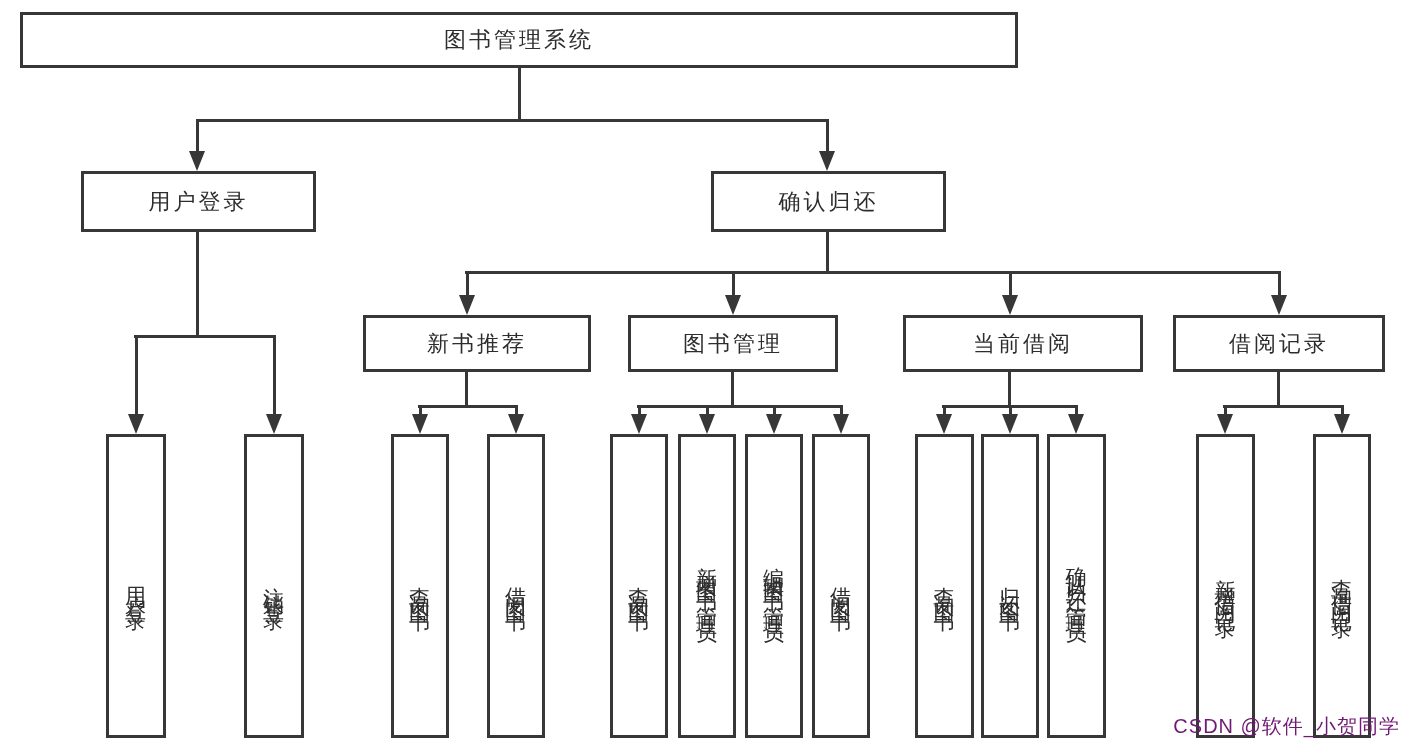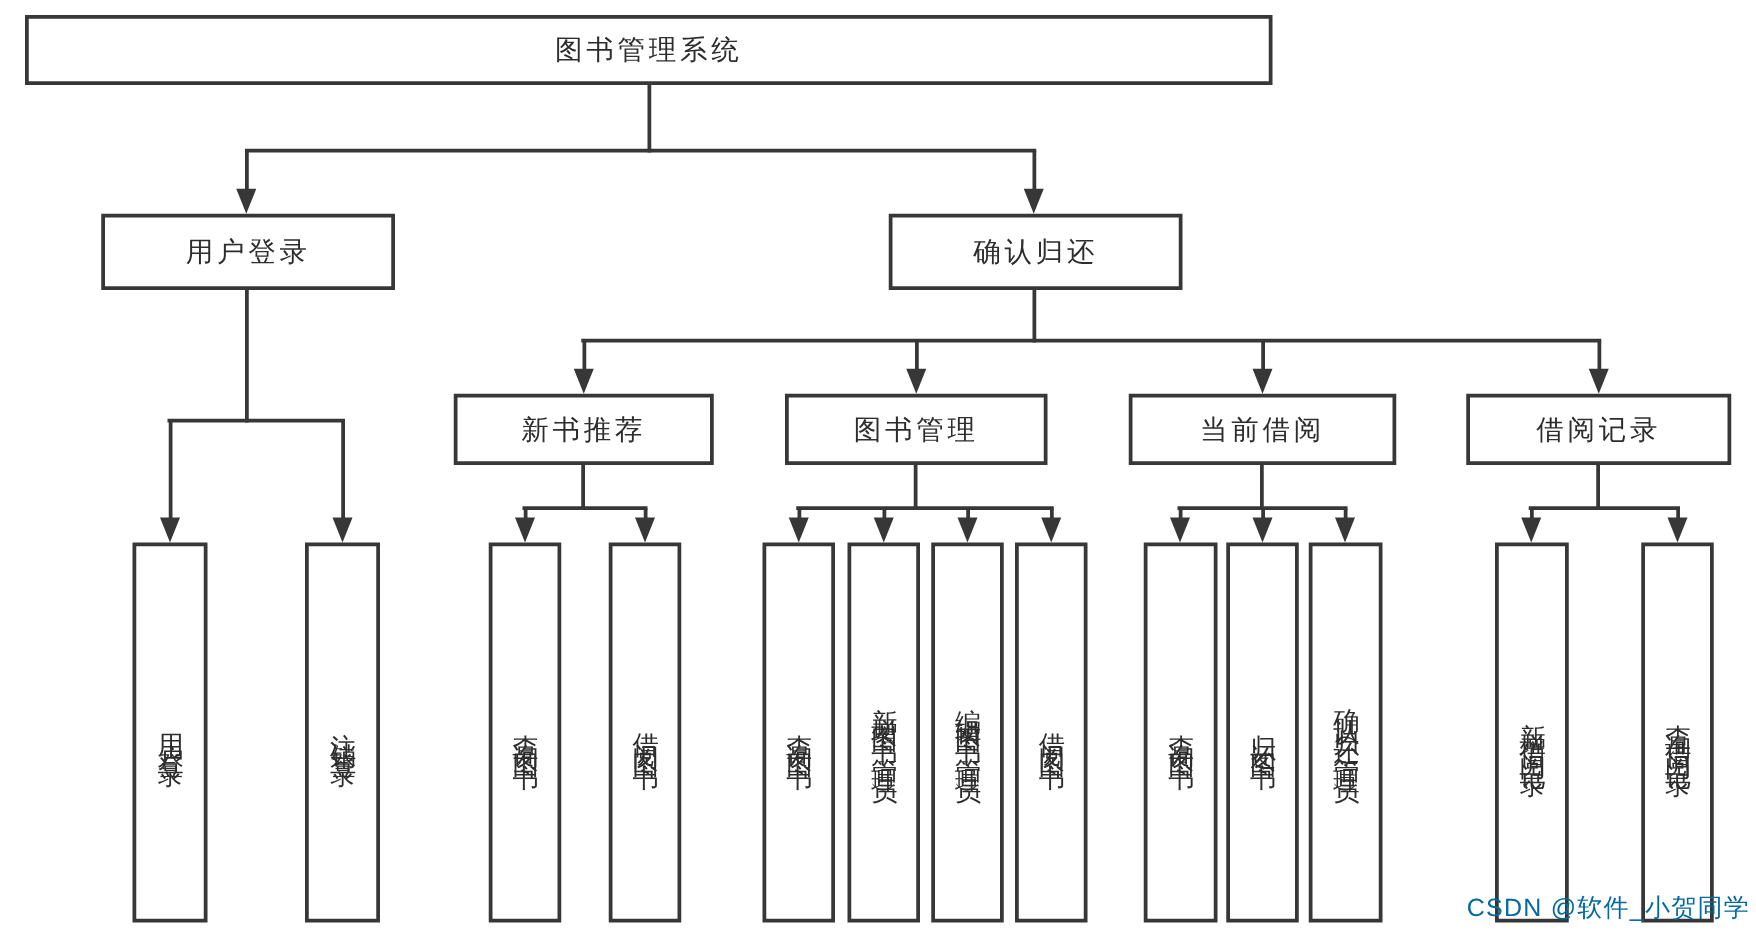--- a/index.html
+++ b/index.html
@@ -42,21 +42,21 @@
     width:0;height:0;
     border-left:8px solid transparent;
     border-right:8px solid transparent;
     border-top:20px solid #373737;
   }
   #watermark{
     position:absolute;
     right:5px;
     top:713px;
     font-size:20px;
-    color:#0369a1;
+    color:#701a75;
     letter-spacing:1px;
     white-space:nowrap;
     z-index:5;
   }
 </style>
 </head>
 <body>
 
 <div id="canvas">
 
@@ -64,27 +64,27 @@
     <span class="hlabel">图书管理系统</span>
   </div>
 
   <div class="node" style="left:81px;top:171px;width:235px;height:61px">
     <span class="hlabel">用户登录</span>
   </div>
   <div class="node" style="left:711px;top:171px;width:235px;height:61px">
     <span class="hlabel">确认归还</span>
   </div>
 
-  <div class="node" style="left:363px;top:315px;width:208px;height:57px">
+  <div class="node" style="left:363px;top:315px;width:228px;height:57px">
     <span class="hlabel">新书推荐</span>
   </div>
   <div class="node" style="left:628px;top:315px;width:210px;height:57px">
     <span class="hlabel">图书管理</span>
   </div>
-  <div class="node" style="left:903px;top:315px;width:214px;height:57px">
+  <div class="node" style="left:903px;top:315px;width:240px;height:57px">
     <span class="hlabel">当前借阅</span>
   </div>
   <div class="node" style="left:1173px;top:315px;width:212px;height:57px">
     <span class="hlabel">借阅记录</span>
   </div>
 
   <div class="node" style="left:106px;top:434px;width:60px;height:304px">
     <span class="vlabel">用户登录</span>
   </div>
   <div class="node" style="left:244px;top:434px;width:60px;height:304px">

